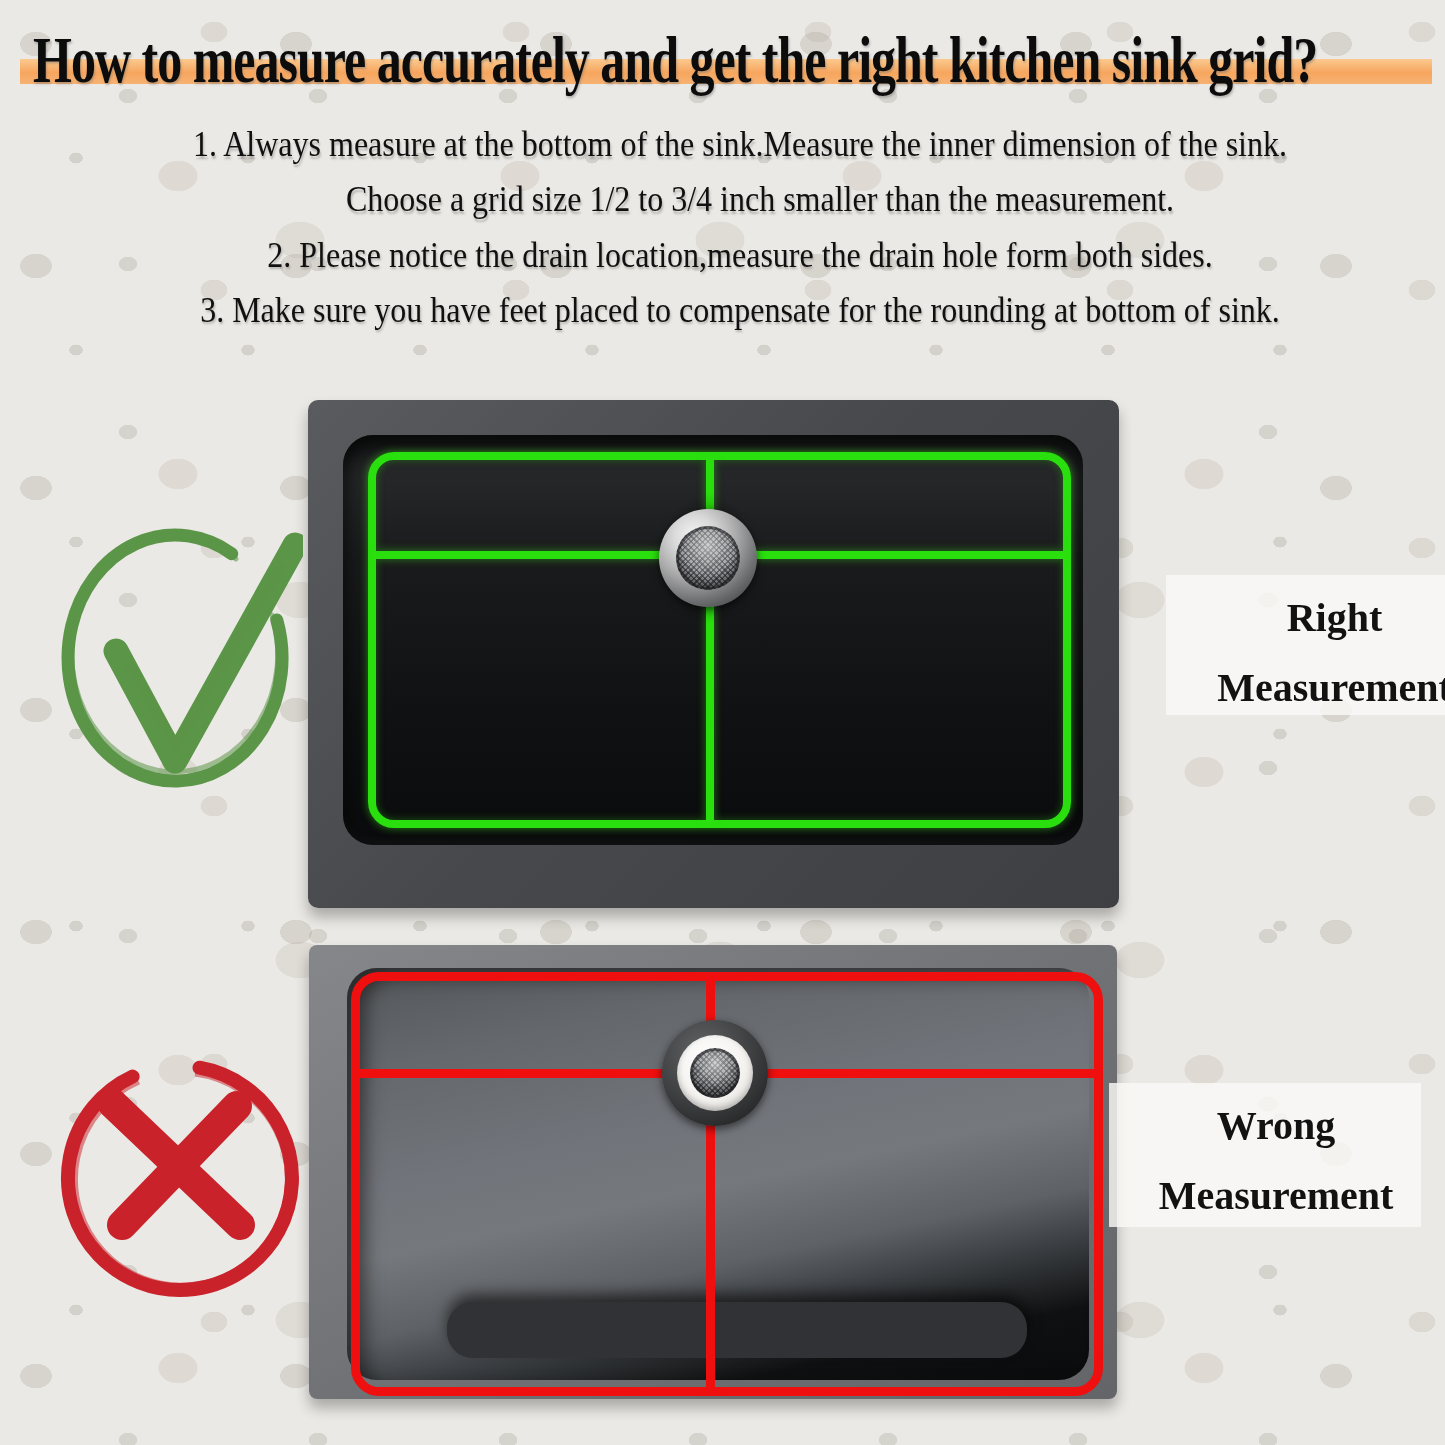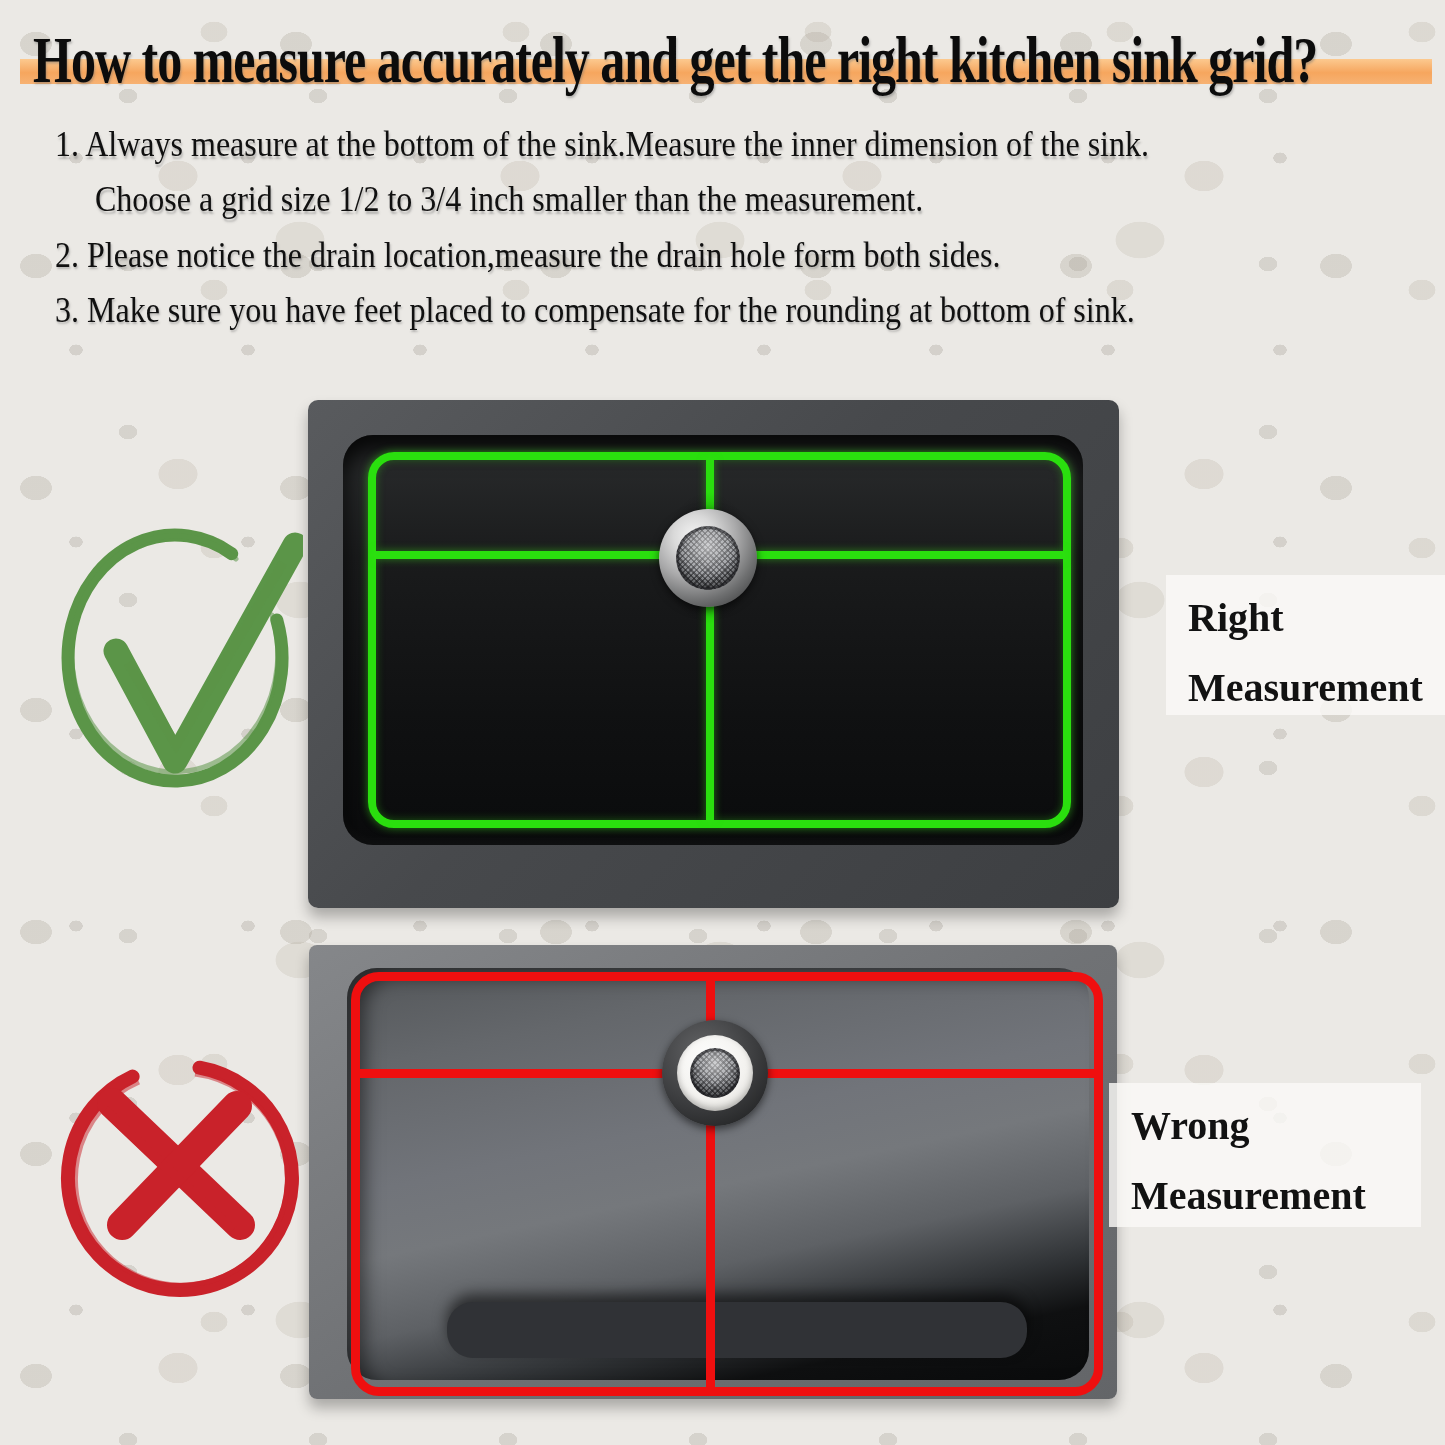--- a/index.html
+++ b/index.html
@@ -13,20 +13,21 @@
       radial-gradient(ellipse 22px 17px at 214px 32px, rgba(186,178,165,.30) 60%, transparent 62%),
       radial-gradient(ellipse 11px 9px at 76px 158px, rgba(120,113,100,.20) 60%, transparent 62%),
       radial-gradient(ellipse 32px 25px at 178px 176px, rgba(200,194,182,.38) 60%, transparent 62%),
       radial-gradient(ellipse 8px 7px at 238px 122px, rgba(130,122,108,.26) 60%, transparent 62%),
       radial-gradient(ellipse 5px 4px at 60px 210px, rgba(100,94,82,.30) 60%, transparent 65%),
       radial-gradient(ellipse 40px 30px at 300px 240px, rgba(205,200,190,.40) 60%, transparent 62%),
       radial-gradient(ellipse 6px 5px at 330px 80px, rgba(110,102,88,.25) 60%, transparent 65%);
     background-size:
       260px 222px, 190px 168px, 302px 258px, 172px 192px, 342px 298px,
       208px 238px, 156px 176px, 420px 360px, 232px 204px;
+    text-align: center;
   }
   .t-shadow{ text-shadow:1px 2px 2px rgba(110,110,110,.45); }
 
   
   .title-bar{
     position:absolute;left:20px;top:59px;width:1412px;height:25px;
     background:linear-gradient(180deg,#fbc география,#f5a35a);
     background:linear-gradient(180deg,#fcc98f 0%,#f6a65e 55%,#f7b273 100%);
   }
   .page-title{

